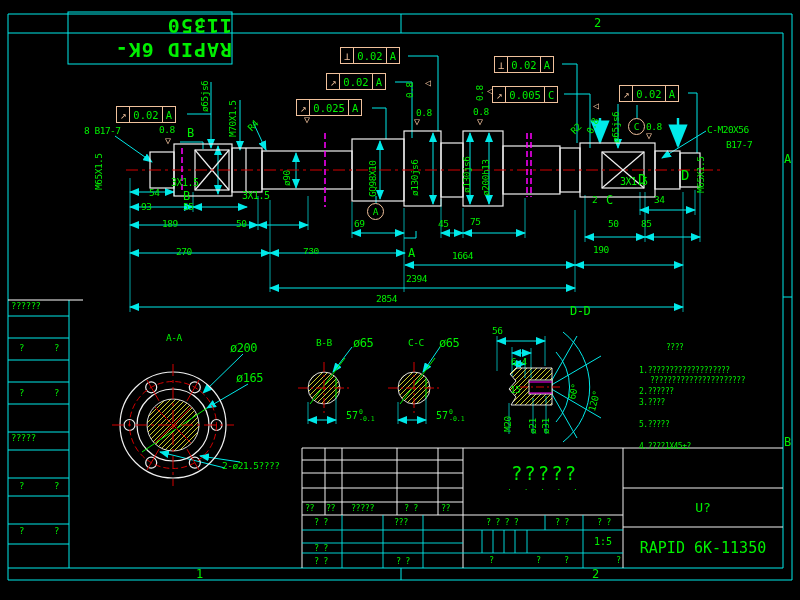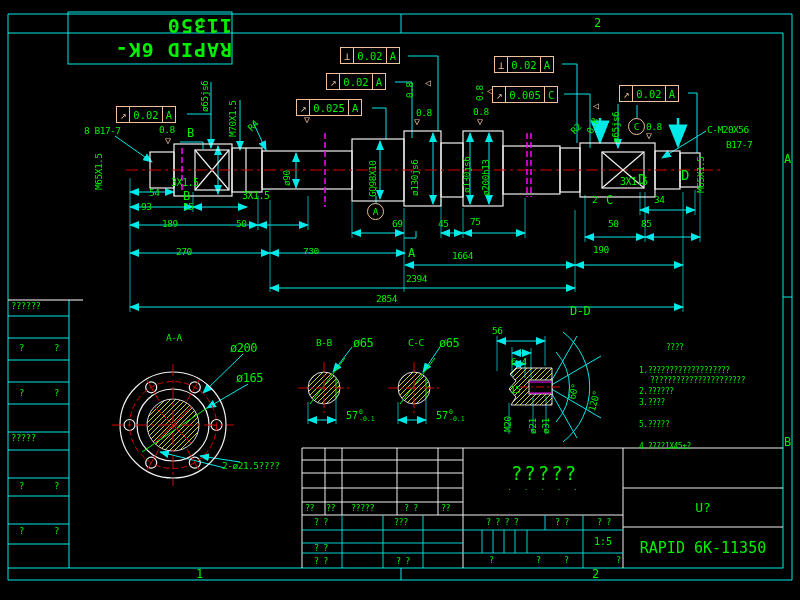--- a/index.html
+++ b/index.html
@@ -344,21 +344,21 @@
       <span class="lbl g12" style="left: 408px; top: 247px;">A</span>
       <span class="lbl " style="left: 592px; top: 195px;">2</span>
       <span class="lbl g12" style="left: 606px; top: 194px;">C</span>
       <span class="lbl " style="left: 117px; top: 188px; margin-left: 32px;">54</span>
       <span class="lbl " style="left: 141px; top: 202px;">93</span>
       <span class="lbl " style="left: 183px; top: 202px;">55</span>
       <span class="lbl " style="left: 162px; top: 219px;">189</span>
       <span class="lbl " style="left: 236px; top: 219px;">50</span>
       <span class="lbl " style="left: 176px; top: 247px;">270</span>
       <span class="lbl " style="left: 303px; top: 247px; font-family: Liberation Mono, monospace;">730</span>
-      <span class="lbl " style="left: 354px; top: 219px; margin-left: 38px;">69</span>
+      <span class="lbl " style="left: 354px; top: 219px;">69</span>
       <span class="lbl " style="left: 438px; top: 219px;">45</span>
       <span class="lbl " style="left: 470px; top: 217px;">75</span>
       <span class="lbl " style="left: 452px; top: 251px;">1664</span>
       <span class="lbl " style="left: 406px; top: 274px;">2394</span>
       <span class="lbl " style="left: 376px; top: 294px;">2854</span>
       <span class="lbl " style="left: 654px; top: 195px;">34</span>
       <span class="lbl " style="left: 608px; top: 219px;">50</span>
       <span class="lbl " style="left: 641px; top: 219px;">85</span>
       <span class="lbl " style="left: 593px; top: 245px;">190</span>
       <span class="lbl sm" style="left: 171px; top: 179px;">3X1.5</span>

